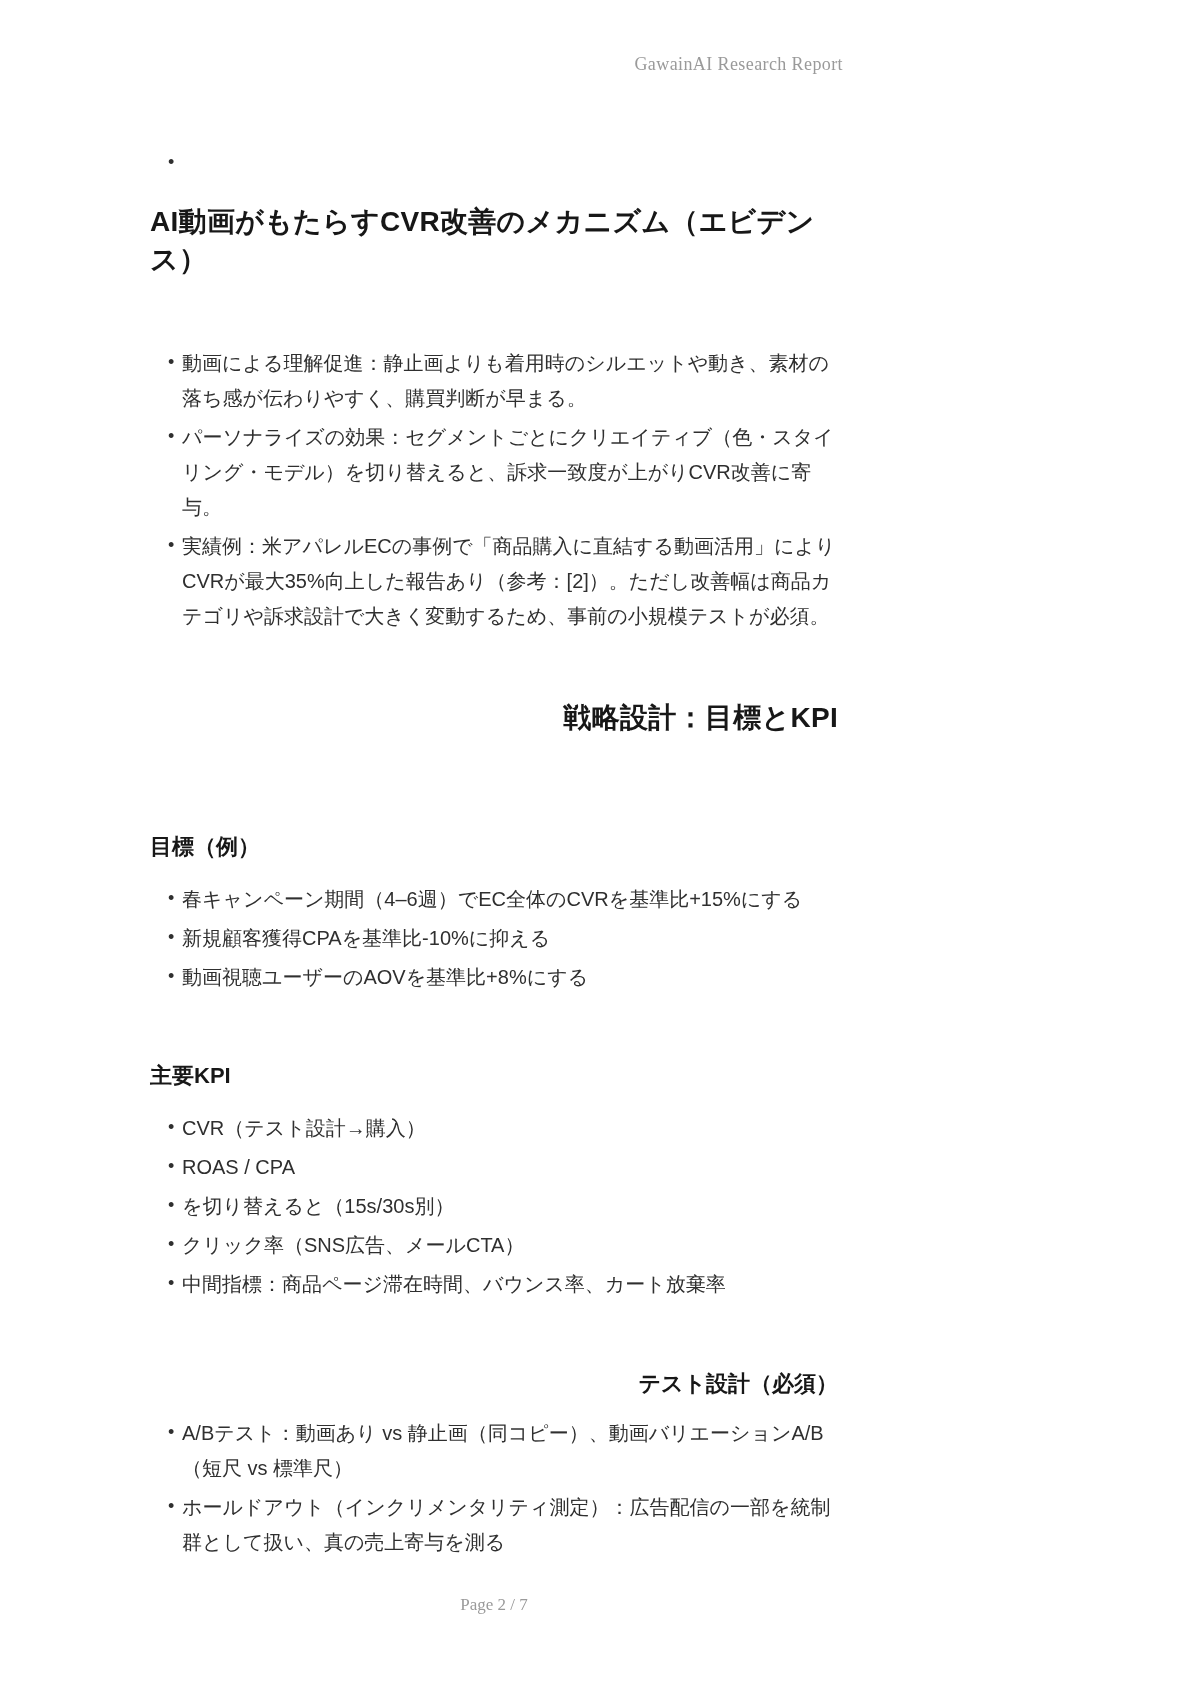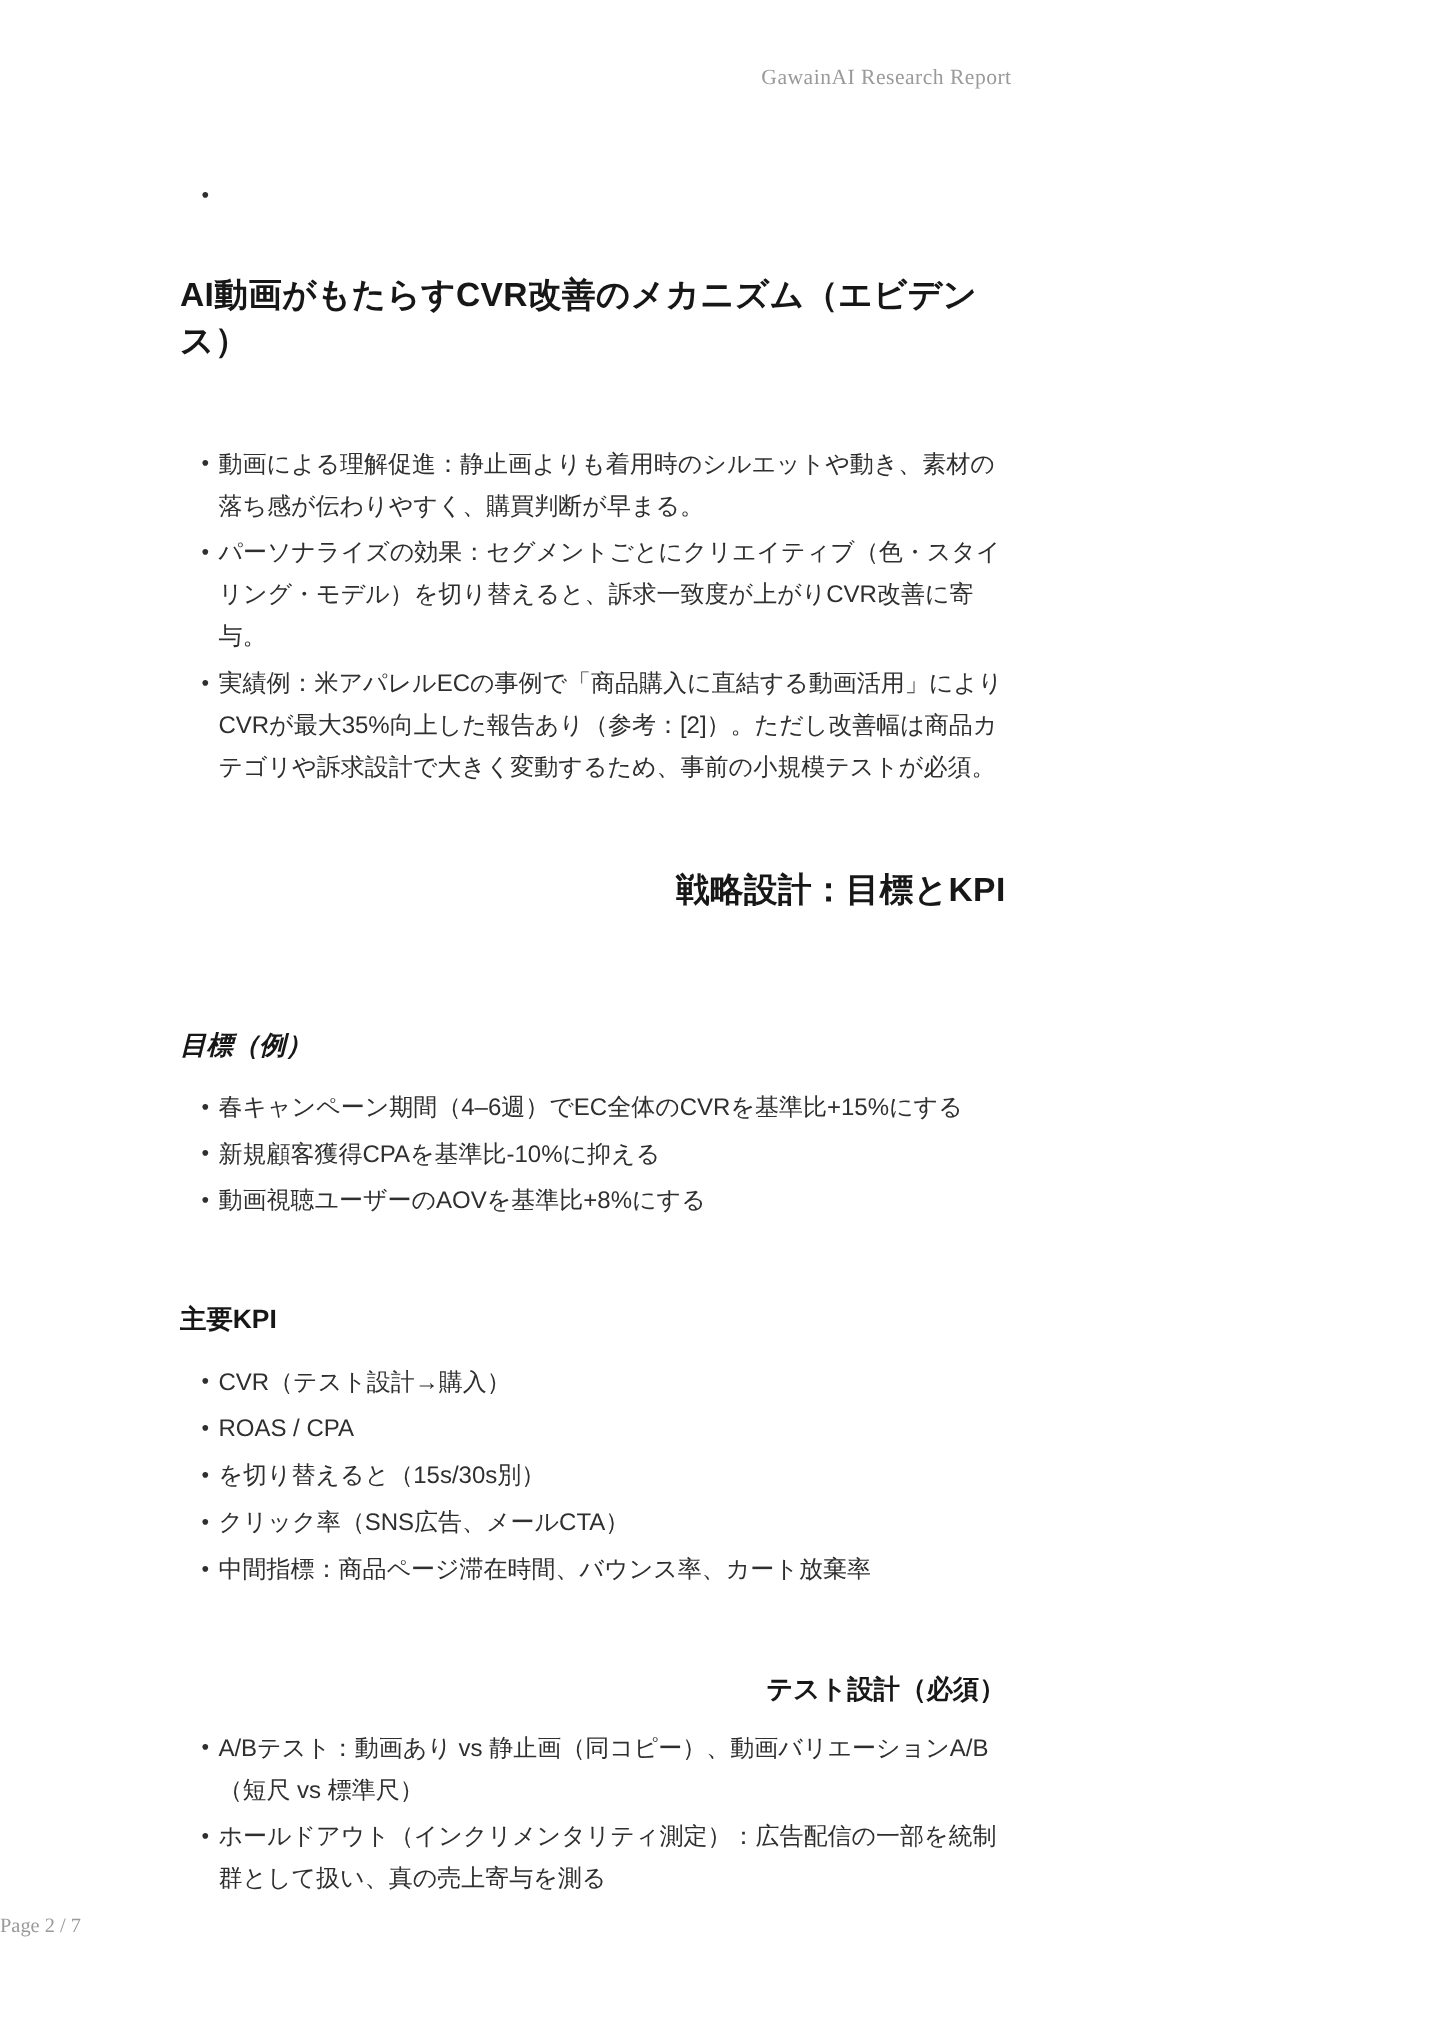--- a/index.html
+++ b/index.html
@@ -19,20 +19,21 @@
     font-family: "Liberation Serif", "DejaVu Serif", serif;
     font-size: 18px;
     color: #9a9a9a;
     letter-spacing: 0.4px;
   }
   .running-footer {
     position: absolute;
     top: 1595px;
     left: 0;
     width: 100%;
+    text-align: center;
     font-family: "Liberation Serif", "DejaVu Serif", serif;
     font-size: 17px;
     color: #9a9a9a;
   }
   .content { padding: 142px 150px 0 150px; }
 
   ul.bullet-list { list-style: none; margin: 0; padding: 0 0 0 18px; }
   ul.bullet-list li {
     position: relative;
     padding-left: 14px;
@@ -59,23 +60,23 @@
   }
   h3.sub-heading {
     font-size: 22px;
     line-height: 30px;
     font-weight: bold;
     color: #171717;
     margin: 0;
   }
 
   
-  #h2-1   { margin: 85px 0 67px 0; }
+  #h2-1   { margin: 61px 0 67px 0; }
   #h2-2   { margin: 65px 0 0 0; text-align: right; }
-  #h3-1   { margin: 95px 0 20px 0; font-style: italic; }
+  #h3-1   { margin: 95px 0 20px 0; }
   #h3-2   { margin: 66px 0 20px 0; }
   #h3-3   { margin: 67px 0 17px 0; text-align: right; }
 </style>
 </head>
 <body>
 
 <div class="page">
 
   <div class="running-header">GawainAI Research Report</div>
 

